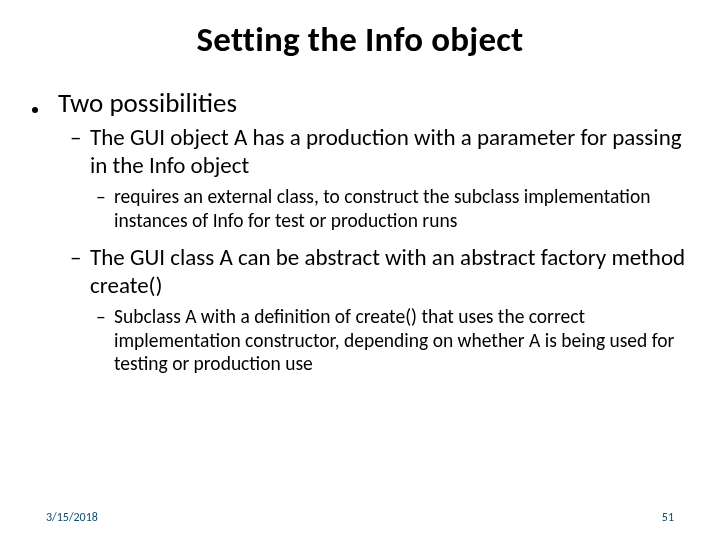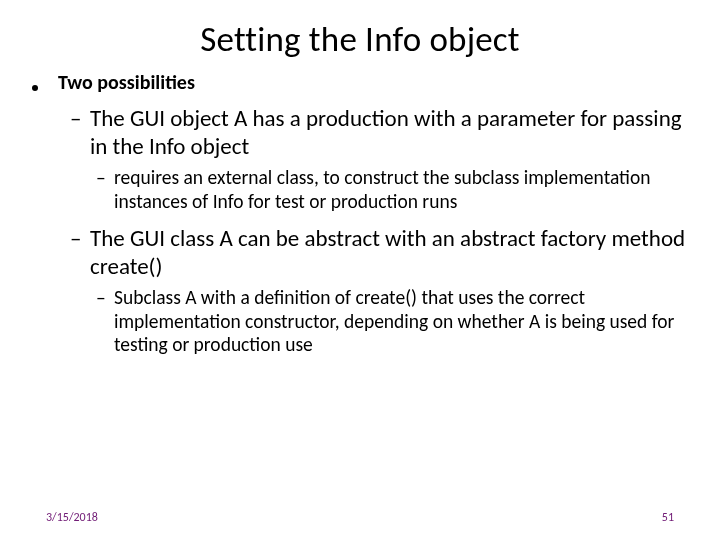--- a/index.html
+++ b/index.html
@@ -1,27 +1,27 @@
 <!DOCTYPE html>
 <html><head>
 <meta charset="utf-8">
 <style>
   * { margin: 0; padding: 0; box-sizing: border-box; }
   html, body { width: 720px; height: 540px; background: #fff; font-family: Calibri, "Segoe UI", Arial, sans-serif; color: #000; }
   .slide { width: 720px; height: 540px; position: relative; padding: 18px 28px 0 28px; }
-  .title { font-size: 35px; font-weight: 400; text-align: center; margin-bottom: 10px; letter-spacing: 0.2px; }
+  .title { font-size: 35px; font-weight: 700; text-align: center; margin-bottom: 26px; letter-spacing: 0.2px; }
   .content { padding-left: 4px; }
-  .bullet-l1 { font-size: 20px; font-weight: 700; display: flex; margin-bottom: 6px; }
+  .bullet-l1 { font-size: 27px; font-weight: 400; display: flex; }
   .bullet-l1 .mark { width: 26px; flex-shrink: 0; padding-top: 4px; }
   .bullet-l2 { font-size: 23px; font-weight: 400; display: flex; margin-left: 38px; margin-bottom: 6px; line-height: 1.22; }
   .bullet-l2 .mark { width: 20px; flex-shrink: 0; }
   .bullet-l3 { font-size: 19.5px; font-weight: 400; display: flex; margin-left: 64px; margin-bottom: 10px; line-height: 1.22; }
   .bullet-l3 .mark { width: 18px; flex-shrink: 0; }
   .dot { display:inline-block; width:6px; height:6px; background:#000; border-radius:50%; vertical-align: middle; }
-  .footer { position: absolute; bottom: 16px; left: 0; width: 100%; padding: 0 46px 0 46px; display:flex; justify-content: space-between; font-size: 12px; color: #701a75; font-family: Calibri, Arial, sans-serif; }
+  .footer { position: absolute; bottom: 16px; left: 0; width: 100%; padding: 0 46px 0 46px; display:flex; justify-content: space-between; font-size: 12px; color: #0c4a6e; font-family: Calibri, Arial, sans-serif; }
 </style>
 </head>
 <body>
 
 <div class="slide">
   <h1 class="title">Setting the Info object</h1>
 
   <div class="content">
 
     <div class="bullet-l1">

